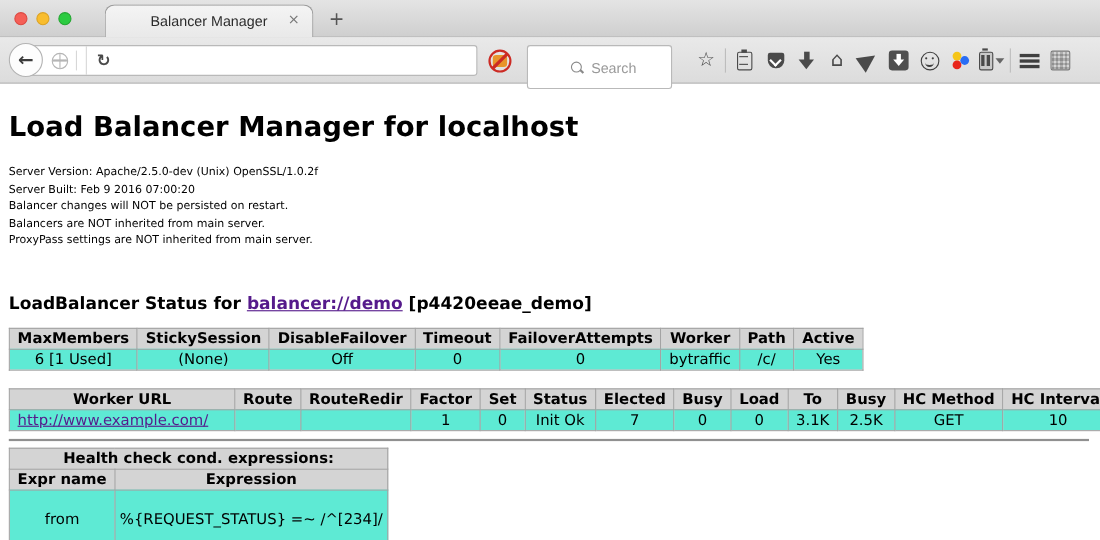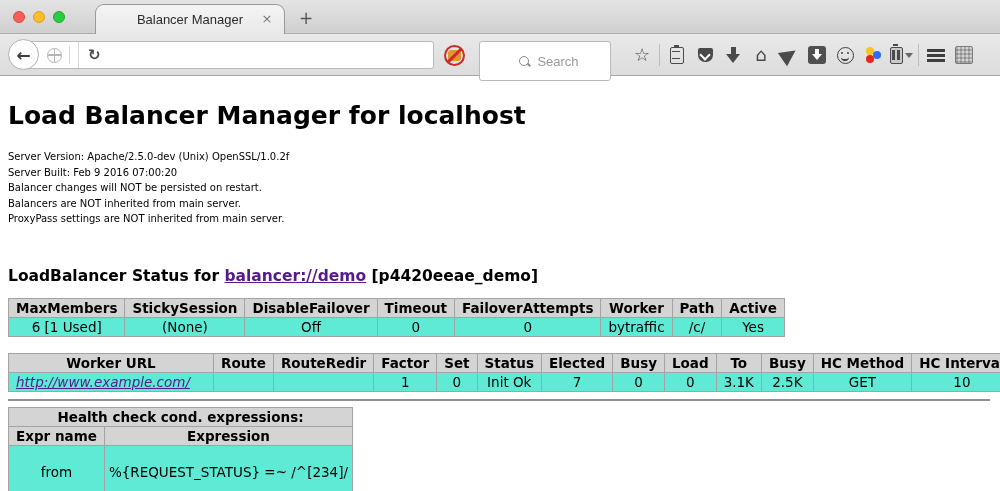--- a/index.html
+++ b/index.html
@@ -128,21 +128,21 @@
   .infoline{ font-size:10px; line-height:15.5px; }
   .status-h{ font-size:15.5px; font-weight:bold; margin:40px 0 13px 0; }
   .status-h a{ color:#551a8b; text-decoration:underline; }
 
   table{ border-collapse:collapse; font-size:13.5px; }
   th,td{ border:1px solid #a3a3a3; padding:1px 7px; text-align:center; white-space:nowrap; }
   th{ background:#d4d4d4; font-weight:bold; }
   td{ background:#5eead4; }
   table.btable{ margin-bottom:16px; }
   table.wtable td.worker-url{ text-align:left; }
-  table.wtable a, td a{ color:#551a8b; text-decoration:underline;font-style:italic; }
+  table.wtable a, td a{ color:#551a8b; text-decoration:underline; }
   td.emptycell{ min-width:30px; }
 
   hr.rule{ border:none; height:2px; background:#909090; margin:7px 2px 6px 0; }
 
   table.htable{ margin-top:4px; }
   table.htable td.exprname{ min-width:72px; }
   table.htable td.expr{ padding:18px 4px;text-align:right; }
 </style>
 </head>
 <body>

